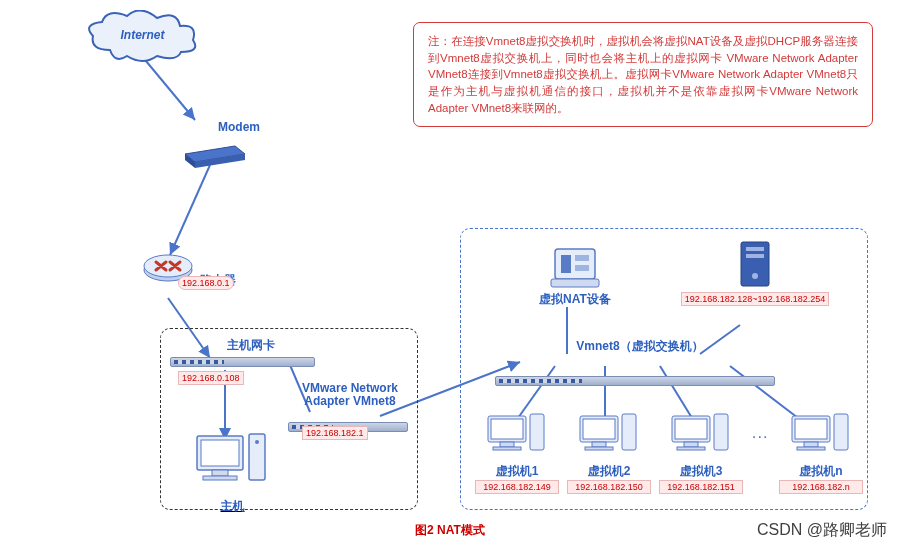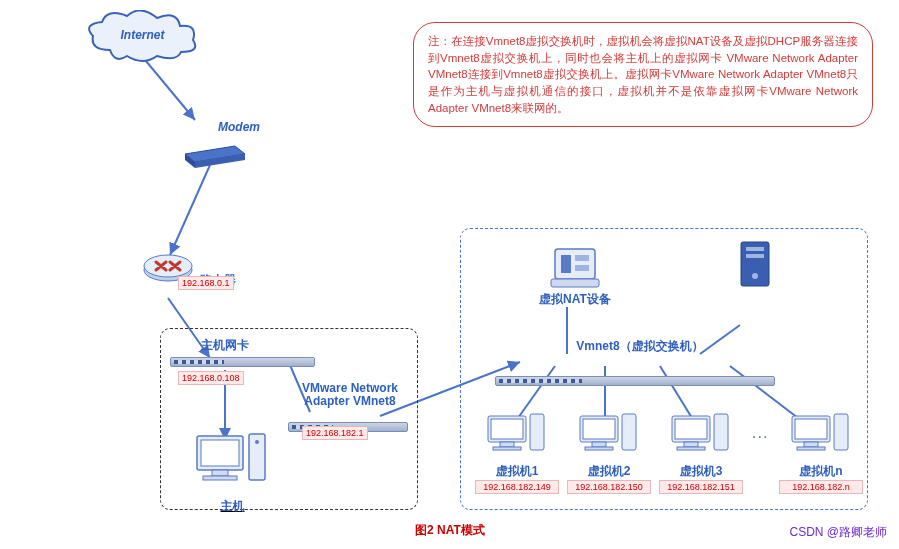--- a/index.html
+++ b/index.html
@@ -18,30 +18,30 @@
     background: #ffe9e9;
     border: 1px solid #e8b8b8;
     color: #c00;
     font-size: 9px;
     padding: 1px 3px;
     text-align: center;
     white-space: nowrap;
   }
   .callout {
     border: 1.5px solid #d33a3a;
-    border-radius: 22px;
+    border-radius: 7px;
     padding: 10px 14px;
     color: #d33a3a;
     font-size: 11.5px;
     line-height: 1.45;
     background: #fff;
     text-align: justify;
   }
   .caption { color:#c00; font-weight:bold; font-size:12px; text-align:center;}
-  .watermark { color:#6d28d9; font-size:12px; }
+  .watermark { color:#404040; font-size:16px; }
   .switch-bar {
     height:10px;
     background: linear-gradient(#cfd6e5,#9fb0d0);
     border:1px solid #7a8db3;
     border-radius:2px;
     position:relative;
   }
   .switch-bar::before {
     content:"";
     position:absolute; left:3px; top:2px; bottom:2px; width:35%;
@@ -82,42 +82,42 @@
   <line x1="730" y1="366" x2="798" y2="418" stroke="#4a74c9" stroke-width="2"></line>
 </svg>
 
 <div class="abs" style="left:85px; top:10px;">
   <svg width="115" height="55" viewBox="0 0 115 55">
     <path d="M25 40 Q5 40 8 26 Q-3 14 17 12 Q22 -2 42 6 Q55 -6 72 8 Q92 0 95 16 Q113 14 108 30 Q116 42 96 42 Q92 52 72 46 Q58 56 42 46 Q30 54 25 40 Z" fill="#eaf1fb" stroke="#3a63b8" stroke-width="2"></path>
   </svg>
   <div class="abs label-blue" style="left:0;top:18px;width:115px;font-style:italic;">Internet</div>
 </div>
 
-<div class="abs" style="left:180px; top:120px; width:80px;font-style:italic;">
+<div class="abs" style="left:180px; top:120px; width:80px;">
   <div class="label-blue" style="text-align:right; margin-bottom:2px;">Modem</div>
   <svg width="70" height="35" viewBox="0 0 70 35">
     <polygon points="5,18 55,10 65,18 15,26" fill="#4a74c9" stroke="#2d4d99"></polygon>
     <polygon points="5,18 15,26 15,32 5,24" fill="#2d4d99"></polygon>
     <polygon points="15,26 65,18 65,24 15,32" fill="#3a5fb0"></polygon>
   </svg>
 </div>
 
 <div class="abs" style="left:140px; top:248px; width:120px;">
   <svg width="56" height="42" viewBox="0 0 56 42" style="display:block;">
     <ellipse cx="28" cy="22" rx="24" ry="11" fill="#bfd0ef" stroke="#5a7bc5"></ellipse>
     <ellipse cx="28" cy="18" rx="24" ry="11" fill="#e6edfa" stroke="#5a7bc5"></ellipse>
     <path d="M16 14 L26 22 M26 14 L16 22 M30 14 L40 22 M40 14 L30 22" stroke="#c0392b" stroke-width="3" stroke-linecap="round"></path>
   </svg>
   <div class="label-blue abs" style="left:60px; top:24px;text-align:center;">路由器</div>
-  <div class="ip-box abs" style="left:38px; top:28px;">192.168.0.1</div>
+  <div class="ip-box abs" style="left:38px; top:28px;border-radius:7px;">192.168.0.1</div>
 </div>
 
 <div class="abs" style="left:160px; top:328px; width:258px; height:182px; border:1.5px dashed #333; border-radius:10px;"></div>
 
-<div class="abs label-blue" style="left:175px; top:337px; width:100px;">主机网卡</div>
+<div class="abs label-blue" style="left:175px; top:337px; width:100px;text-align:right;">主机网卡</div>
 <div class="abs switch-bar" style="left:170px; top:357px; width:145px;"></div>
 <div class="abs ip-box" style="left:178px; top:371px;">192.168.0.108</div>
 
 <div class="abs label-blue" style="left:295px; top:382px; width:110px; line-height:1.1;">
   <div>VMware Network</div>
   <div>Adapter VMnet8</div>
 </div>
 <div class="abs switch-bar" style="left:288px; top:412px; width:120px;"></div>
 <div class="abs ip-box" style="left:302px; top:426px;">192.168.182.1</div>
 
@@ -146,20 +146,21 @@
   <div class="label-blue">虚拟NAT设备</div>
 </div>
 
 <div class="abs" style="left:660px; top:240px; width:190px; text-align:center;">
   <svg width="40" height="50" viewBox="0 0 40 50" style="display:block;margin:0 auto;">
     <rect x="6" y="2" width="28" height="44" rx="2" fill="#3a5fb0" stroke="#24447e"></rect>
     <rect x="11" y="7" width="18" height="4" fill="#9fb4e0"></rect>
     <rect x="11" y="14" width="18" height="4" fill="#9fb4e0"></rect>
     <circle cx="20" cy="36" r="3" fill="#9fb4e0"></circle>
   </svg>
+  <div class="ip-box" style="display:inline-block; margin-top:2px;">192.168.182.128~192.168.182.254</div>
 </div>
 
 <div class="abs label-blue" style="left:540px; top:338px; width:200px;">Vmnet8（虚拟交换机）</div>
 <div class="abs switch-bar long" style="left:495px; top:356px; width:280px;"></div>
 
 <div class="abs" style="left:475px; top:413px; display:flex; gap:8px; align-items:flex-start;">
 
   <div style="width:84px; text-align:center;">
     <svg width="62" height="48" viewBox="0 0 62 48">
         <rect x="2" y="3" width="38" height="26" rx="2" fill="#e6edfa" stroke="#5a7bc5"></rect>

